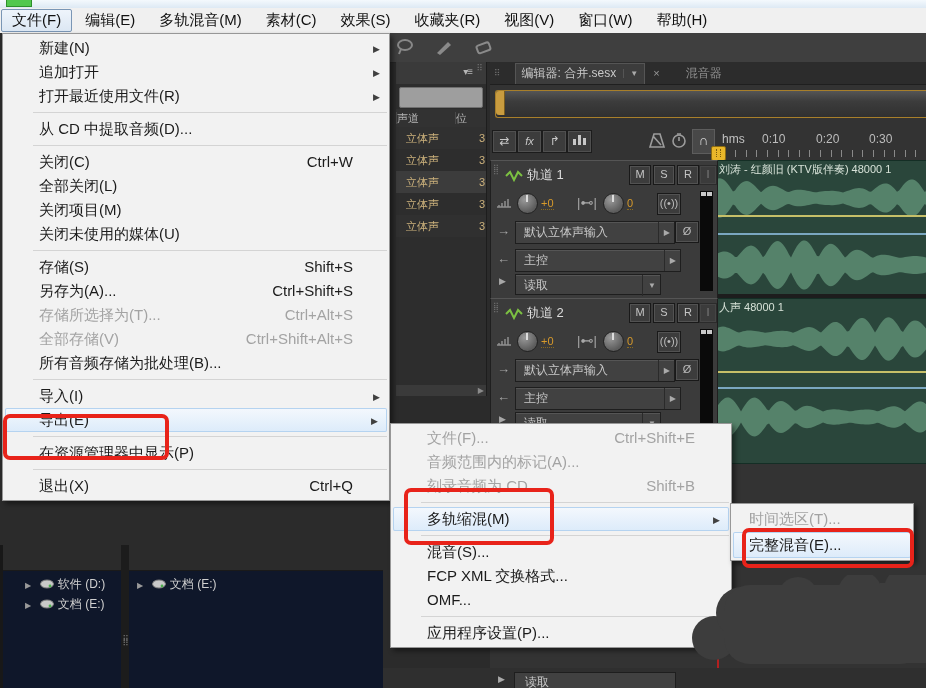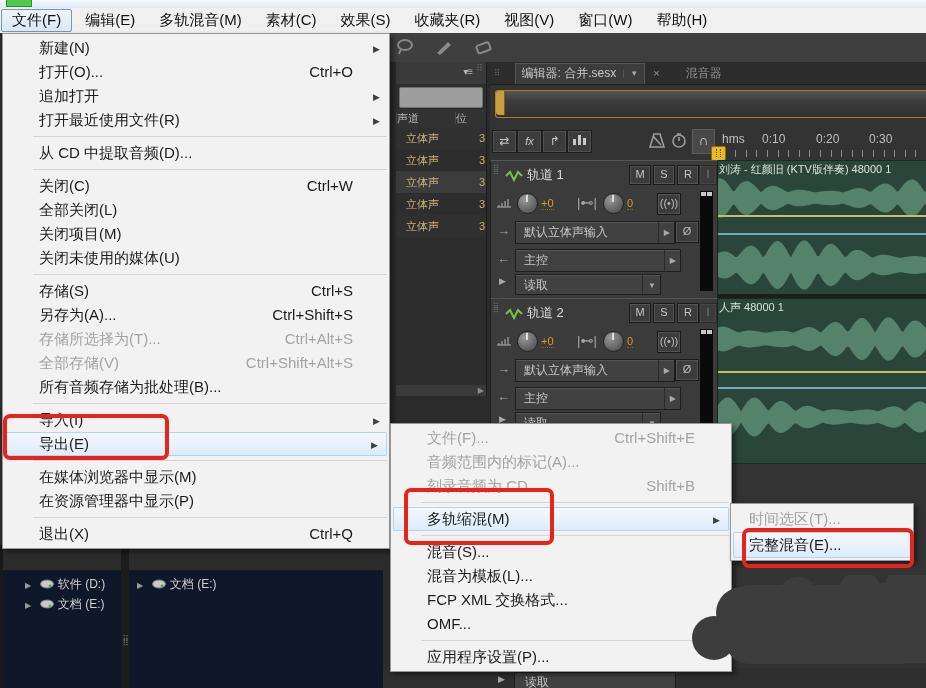--- a/index.html
+++ b/index.html
@@ -381,55 +381,52 @@
 </div>
 <div class="abs" id="below-menu-strip"></div>
 <span class="abs" id="t3-arrow">▶</span>
 <div class="abs" id="t3-sliver">
   <span>读取</span>
 </div>
 <div class="abs" id="white-dash"></div>
 
 <div class="abs menu" id="file-menu">
   <div class="mi"><span>新建(N)</span><span class="arr">▶</span></div>
-  <div class="mi"><span>打开(O)...</span><span class="sc">Ctrl+O</span></div>
   <div class="mi"><span>追加打开</span><span class="arr">▶</span></div>
   <div class="mi"><span>打开最近使用文件(R)</span><span class="arr">▶</span></div>
   <div class="msep"></div>
   <div class="mi"><span>从 CD 中提取音频(D)...</span></div>
   <div class="msep"></div>
   <div class="mi"><span>关闭(C)</span><span class="sc">Ctrl+W</span></div>
   <div class="mi"><span>全部关闭(L)</span></div>
   <div class="mi"><span>关闭项目(M)</span></div>
   <div class="mi"><span>关闭未使用的媒体(U)</span></div>
   <div class="msep"></div>
-  <div class="mi"><span>存储(S)</span><span class="sc">Ctrl+S</span></div>
+  <div class="mi"><span>存储(S)</span><span class="sc">Shift+S</span></div>
   <div class="mi"><span>另存为(A)...</span><span class="sc">Ctrl+Shift+S</span></div>
   <div class="mi dis"><span>存储所选择为(T)...</span><span class="sc">Ctrl+Alt+S</span></div>
   <div class="mi dis"><span>全部存储(V)</span><span class="sc">Ctrl+Shift+Alt+S</span></div>
   <div class="mi"><span>所有音频存储为批处理(B)...</span></div>
   <div class="msep"></div>
   <div class="mi"><span>导入(I)</span><span class="arr">▶</span></div>
   <div class="mi hl"><span>导出(E)</span><span class="arr">▶</span></div>
   <div class="msep"></div>
-  <div class="mi"><span>在媒体浏览器中显示(M)</span></div>
   <div class="mi"><span>在资源管理器中显示(P)</span></div>
   <div class="msep"></div>
   <div class="mi"><span>退出(X)</span><span class="sc">Ctrl+Q</span></div>
 </div>
 
 <div class="abs menu" id="export-menu">
   <div class="mi dis"><span>文件(F)...</span><span class="sc">Ctrl+Shift+E</span></div>
   <div class="mi dis"><span>音频范围内的标记(A)...</span></div>
   <div class="mi dis"><span>刻录音频为 CD</span><span class="sc">Shift+B</span></div>
   <div class="msep"></div>
   <div class="mi hl"><span>多轨缩混(M)</span><span class="arr">▶</span></div>
   <div class="msep"></div>
   <div class="mi"><span>混音(S)...</span></div>
-  <div class="mi"><span>混音为模板(L)...</span></div>
   <div class="mi"><span>FCP XML 交换格式...</span></div>
   <div class="mi"><span>OMF...</span></div>
   <div class="msep"></div>
   <div class="mi"><span>应用程序设置(P)...</span></div>
 </div>
 
 <div class="abs menu" id="mixdown-menu">
   <div class="mi mi26 dis" style="padding-left:18px"><span>时间选区(T)...</span></div>
   <div class="mi mi26 hl" style="padding-left:16px"><span>完整混音(E)...</span></div>
 </div>

